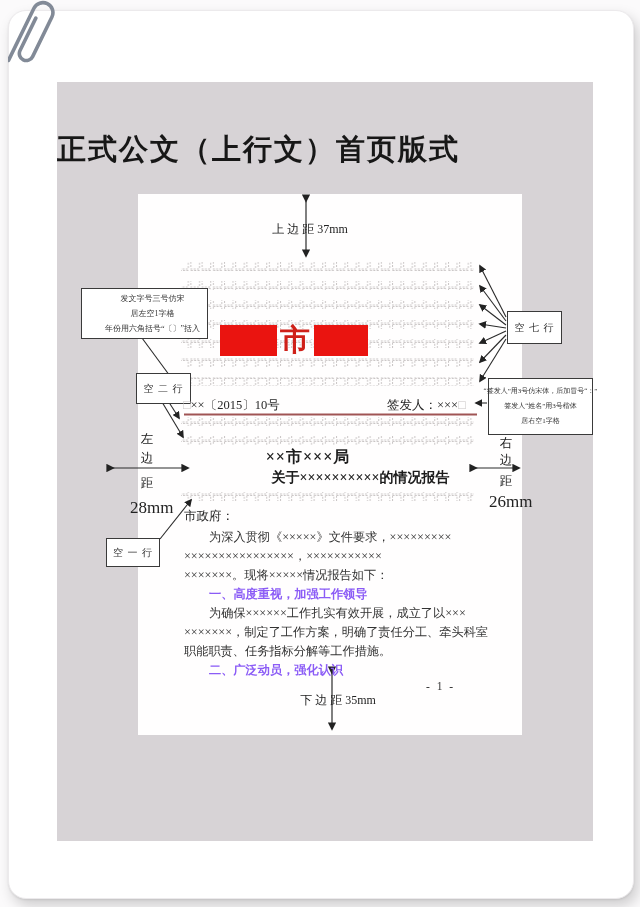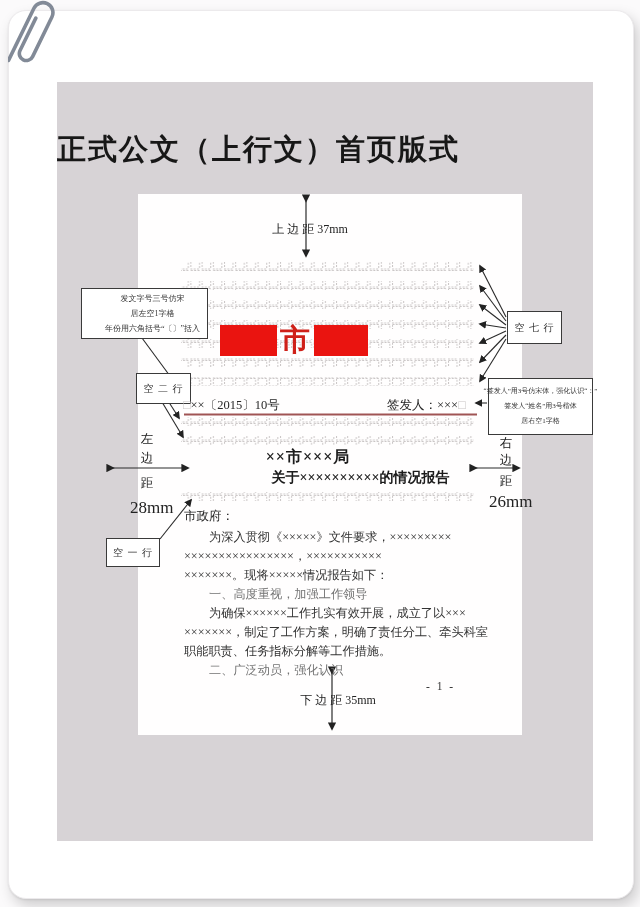--- a/index.html
+++ b/index.html
@@ -26,21 +26,21 @@
   .diagram{left:0;top:0;width:640px;height:907px;pointer-events:none;}
 
   .lbl{font-size:12px;color:#222;white-space:nowrap;}
   .center{text-align:center;}
   .doc-text{font-size:12.5px;color:#262626;white-space:nowrap;}
   .ghost-box{color:#c9c5c5;}
   .org-title{left:138px;top:447px;width:340px;text-align:center;font-weight:bold;font-size:16px;color:#1c1c1c;letter-spacing:1px;}
   .doc-title{left:138px;top:469px;width:445px;text-align:center;font-weight:bold;font-size:14px;color:#1c1c1c;}
   .body-line{left:184px;width:294px;font-size:12.2px;color:#333;white-space:nowrap;}
   .indent{padding-left:25px;}
-  .bold{font-weight:normal;color:#737373;}
+  .bold{font-weight:bold;color:#8b5cf6;}
   .page-num{left:426px;top:680px;font-size:11.5px;letter-spacing:2px;color:#333;}
 
   .vlabel{width:34px;text-align:center;font-size:12.5px;color:#222;}
   .vlabel-small{font-size:17px;}
 
   .ann-box{
     background:#fff;border:1.2px solid #3a3a3a;color:#333;
     display:flex;flex-direction:column;align-items:center;justify-content:center;
     text-align:center;
   }
@@ -150,21 +150,21 @@
 
 <div class="abs ann-box fawen-box">
   <div class="ln">发文字号三号仿宋</div>
   <div class="ln">居左空1字格</div>
   <div class="ln">年份用六角括号“〔〕”括入</div>
 </div>
 <div class="abs ann-box kong-box kong2">空 二 行</div>
 <div class="abs ann-box kong-box kong1">空 一 行</div>
 <div class="abs ann-box kong-box kong7">空 七 行</div>
 <div class="abs ann-box qianfa-box">
-  <div class="ln">“签发人”用3号仿宋体，强化认识“：”</div>
+  <div class="ln">“签发人”用3号仿宋体，后加冒号“：”</div>
   <div class="ln">签发人“姓名”用3号楷体</div>
   <div class="ln">居右空1字格</div>
 </div>
 
 <div class="abs doc-text" style="left:183px;top:397px;">
   <span class="ghost-box">□</span><span>××〔2015〕10号</span>
 </div>
 <div class="abs doc-text" style="left:387px;top:397px;">
   <span>签发人：×××</span><span class="ghost-box">□</span>
 </div>

